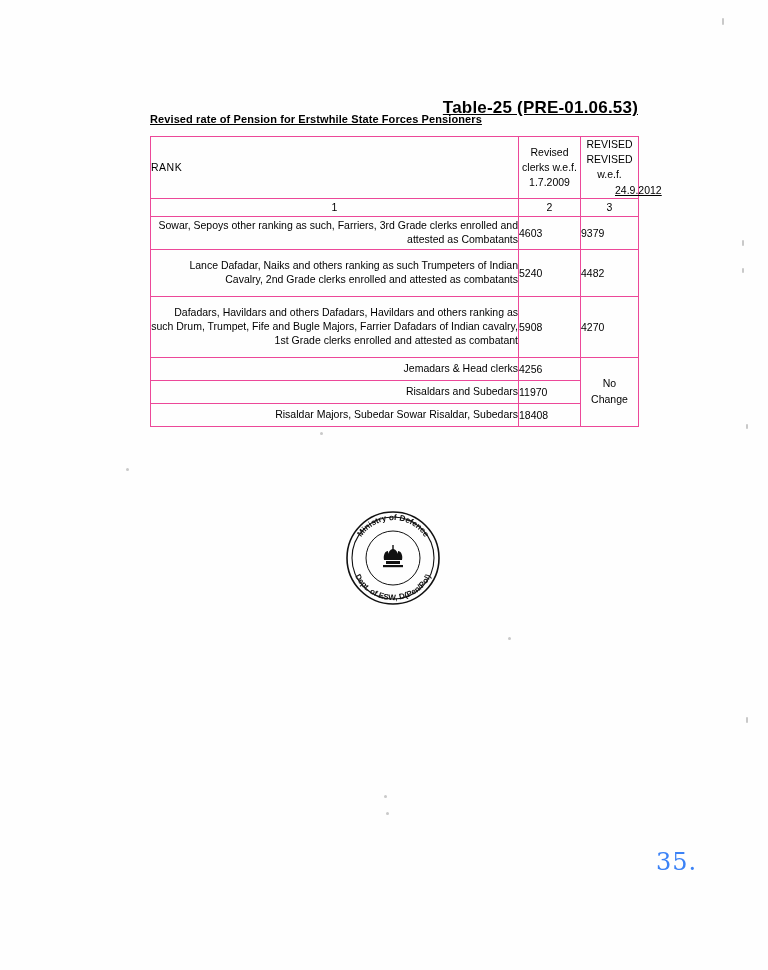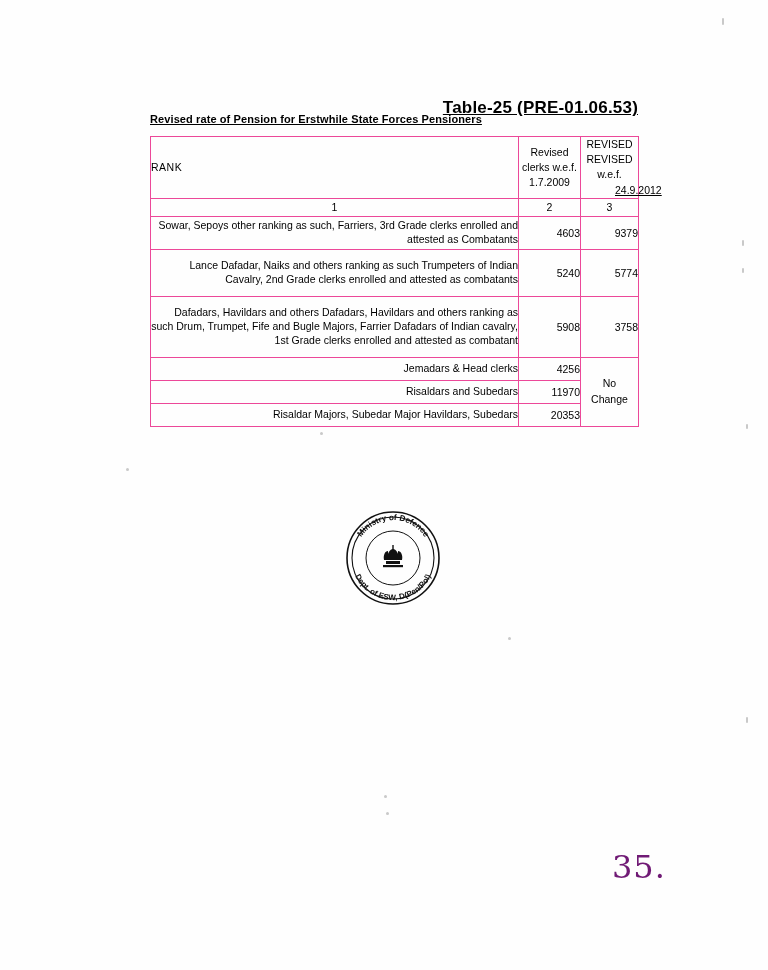--- a/index.html
+++ b/index.html
@@ -92,21 +92,21 @@
   }
 
   td.rank-cell {
     text-align: right;
     padding: 4px 5px 4px 6px;
     line-height: 1.32;
     font-size: 10.2px;
     font-weight: bold;
   }
   td.amt {
-    text-align: right;
+    text-align: left;
     font-size: 10.5px;
     font-weight: bold;
     margin-top: 24px;
   }
   td.nochange {
     text-align: center;
     font-size: 10.5px;
     font-weight: bold;
     line-height: 1.5;
   }
@@ -123,24 +123,24 @@
     left: 340px;
     width: 106px;
     height: 106px;
   }
   .stamp svg { display: block; }
 
   
   .page-number {
     position: absolute;
     top: 848px;
-    left: 612px;
+    left: 656px;
     font-family: "DejaVu Serif", serif;
-    font-size: 32px;
-    color: #701a75;
+    font-size: 24px;
+    color: #3b82f6;
     letter-spacing: 1px;
   }
 
   
   .speck {
     position: absolute;
     background: #c9c9c9;
     border-radius: 50%;
   }
 </style>
@@ -182,46 +182,46 @@
 
         <tr class="r1">
           <td class="rank-cell">Sowar, Sepoys other ranking  as such, Farriers, 3rd Grade clerks enrolled and attested as Combatants</td>
           <td class="amt">4603</td>
           <td class="amt">9379</td>
         </tr>
 
         <tr class="r2">
           <td class="rank-cell">Lance Dafadar, Naiks and others ranking as such Trumpeters of Indian Cavalry, 2nd Grade clerks enrolled and attested as combatants</td>
           <td class="amt">5240</td>
-          <td class="amt">5774</td>
+          <td class="amt">4482</td>
         </tr>
 
         <tr class="r3">
           <td class="rank-cell">Dafadars, Havildars and others Dafadars, Havildars and others ranking as such Drum, Trumpet, Fife and Bugle Majors, Farrier Dafadars of Indian cavalry, 1st Grade clerks enrolled and attested as combatant</td>
           <td class="amt">5908</td>
-          <td class="amt">3758</td>
+          <td class="amt">4270</td>
         </tr>
 
         <tr class="r4">
           <td class="rank-cell">Jemadars &amp; Head clerks</td>
           <td class="amt">4256</td>
           <td class="nochange" rowspan="3">
             <div>No</div>
             <div>Change</div>
           </td>
         </tr>
 
         <tr class="r5">
           <td class="rank-cell">Risaldars and Subedars</td>
           <td class="amt">11970</td>
         </tr>
 
         <tr class="r6">
-          <td class="rank-cell">Risaldar Majors, Subedar Major Havildars, Subedars</td>
-          <td class="amt">20353</td>
+          <td class="rank-cell">Risaldar Majors, Subedar Sowar Risaldar, Subedars</td>
+          <td class="amt">18408</td>
         </tr>
       </tbody>
     </table>
   </div>
 
   <div class="stamp">
     <svg width="106" height="106" viewBox="0 0 106 106" xmlns="http://www.w3.org/2000/svg">
       <defs>
         <path id="arcTop" d="M 15,53 A 38,38 0 0 1 91,53"></path>
         <path id="arcBot" d="M 11,53 A 42,42 0 0 0 95,53"></path>

